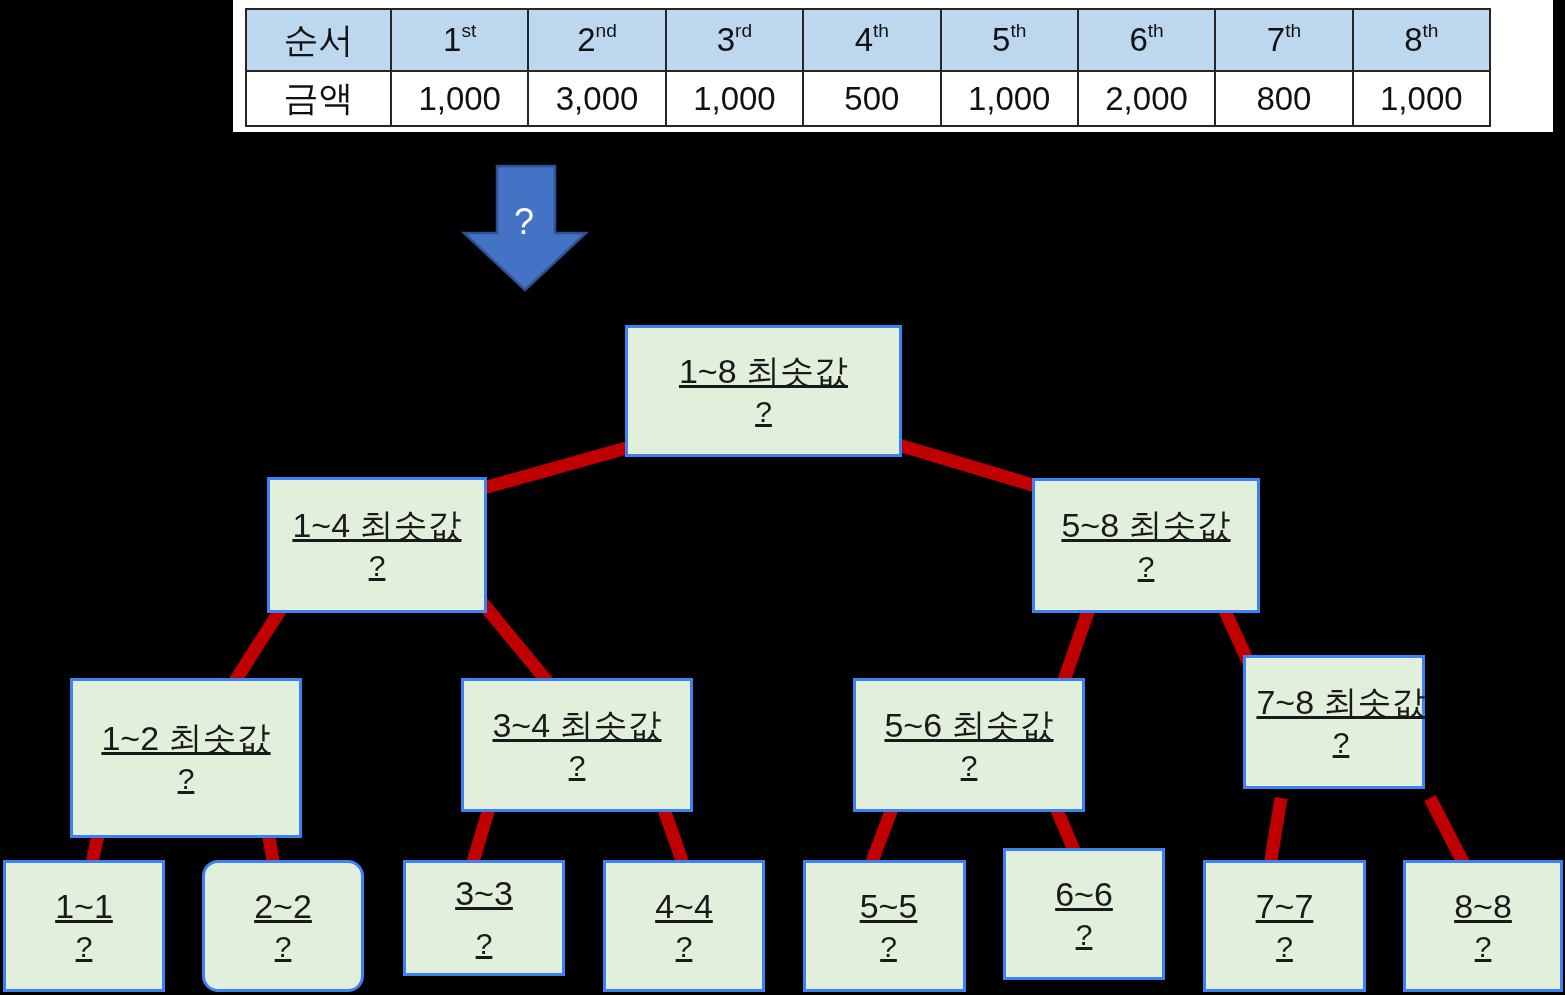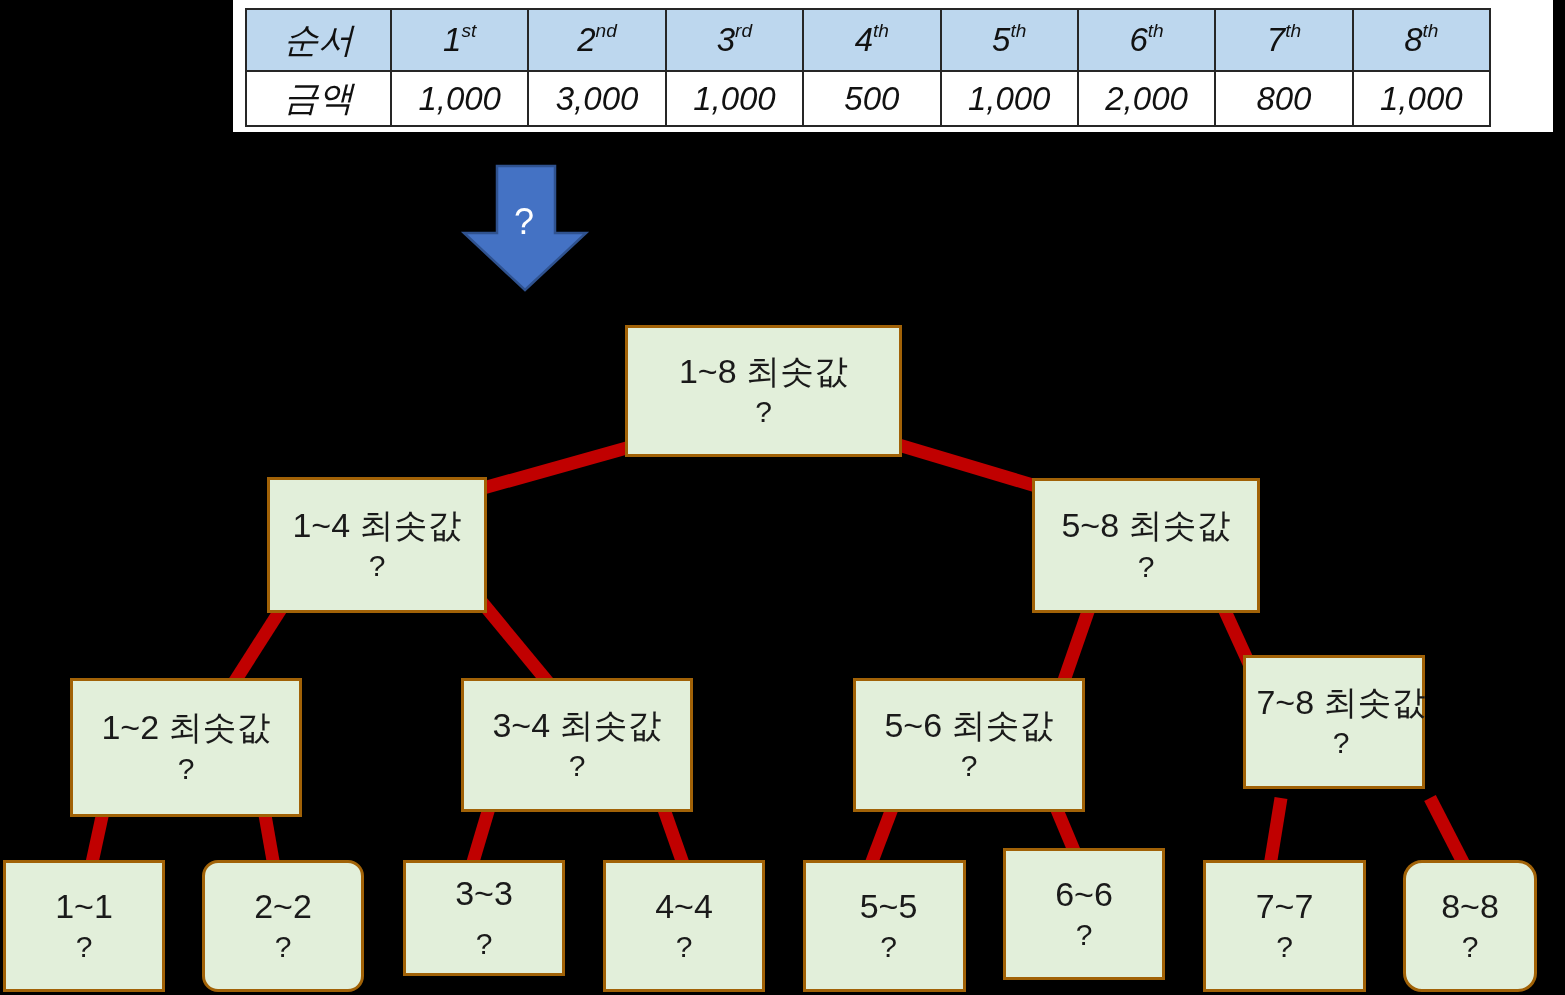--- a/index.html
+++ b/index.html
@@ -4,54 +4,54 @@
 <style>
   * { margin:0; padding:0; box-sizing:border-box; }
   html,body { width:1565px; height:995px; background:#000; overflow:hidden;
               font-family:"Liberation Sans", sans-serif; }
   .stage { position:relative; width:1565px; height:995px; background:#000; }
 
   
   .table-panel { position:absolute; left:233px; top:0; width:1320px; height:132px;
                  background:#ffffff; }
   table.data-table { position:absolute; left:12px; top:8px; border-collapse:collapse;
-                     table-layout:fixed; width:1246px; height:117px;font-style:italic; }
+                     table-layout:fixed; width:1246px; height:117px; }
   table.data-table td { border:2.5px solid #262626; text-align:center; vertical-align:middle;
                         font-size:33px; color:#111; padding:0; overflow:hidden; }
   table.data-table tr.hdr td { height:62px; background:#bdd7ee; }
   table.data-table tr.val td { height:55px; background:#ffffff; }
   table.data-table td.lbl { background:#bdd7ee; font-size:35px; }
   table.data-table sup { font-size:0.58em; position:relative; top:-2px; }
   col.c-lbl { width:145px; }
 
   
   svg.layer { position:absolute; left:0; top:0; z-index:1; }
 
   
-  .node { position:absolute; z-index:2; background:#e2efda; border:3px solid #a16207;
+  .node { position:absolute; z-index:2; background:#e2efda; border:3px solid #3b82f6;
           display:flex; flex-direction:column; align-items:center; justify-content:center;
-          color:#1a1a1a; text-align:center; line-height:1.22; }
+          color:#1a1a1a; text-align:center; line-height:1.22;text-decoration:underline; }
   .node .lab { font-size:34px; white-space:nowrap; }
   .node .val { font-size:30px; margin-top:2px; }
 
   .n-root { left:625px; top:325px; width:277px; height:132px; }
   .n-14  { left:267px;  top:477px; width:220px; height:136px; }
   .n-58  { left:1032px; top:478px; width:228px; height:135px; }
-  .n-12  { left:70px;   top:678px; width:232px; height:139px; }
+  .n-12  { left:70px;   top:678px; width:232px; height:160px; }
   .n-34  { left:461px;  top:678px; width:232px; height:134px; }
   .n-56  { left:853px;  top:678px; width:232px; height:134px; }
   .n-78  { left:1243px; top:655px; width:182px; height:134px;padding-left:14px; }
   .n-l1  { left:3px;    top:860px; width:162px; height:132px; }
   .n-l2  { left:202px;  top:860px; width:162px; height:132px;border-radius:16px; }
   .n-l3  { left:403px;  top:860px; width:162px; height:116px;gap:10px; }
   .n-l4  { left:603px;  top:860px; width:162px; height:132px; }
   .n-l5  { left:803px;  top:860px; width:163px; height:132px;padding-left:8px; }
   .n-l6  { left:1003px; top:848px; width:162px; height:132px; }
   .n-l7  { left:1203px; top:860px; width:163px; height:132px; }
-  .n-l8  { left:1403px; top:860px; width:134px; height:132px;border-radius:19px; }
+  .n-l8  { left:1403px; top:860px; width:160px; height:132px; }
 </style>
 </head>
 <body>
 
 <div class="stage">
 
   <div class="table-panel">
     <table class="data-table">
       <colgroup>
         <col class="c-lbl">

